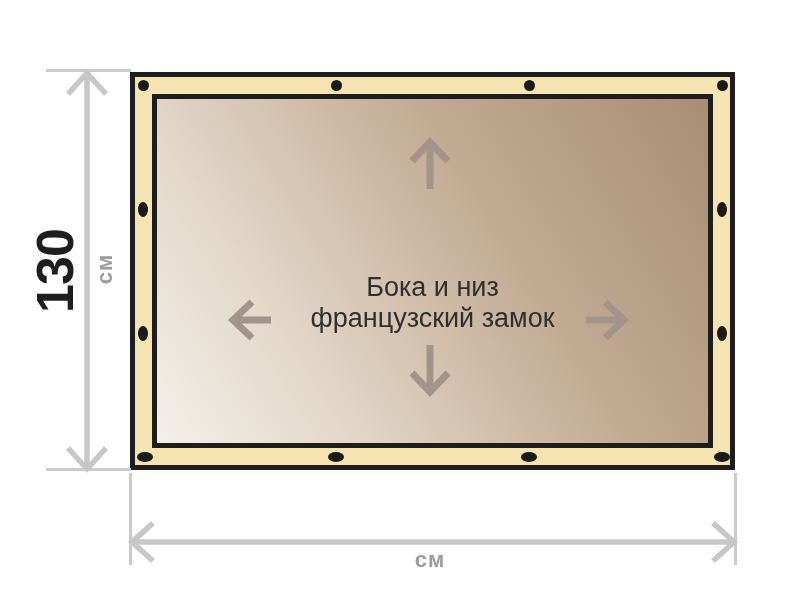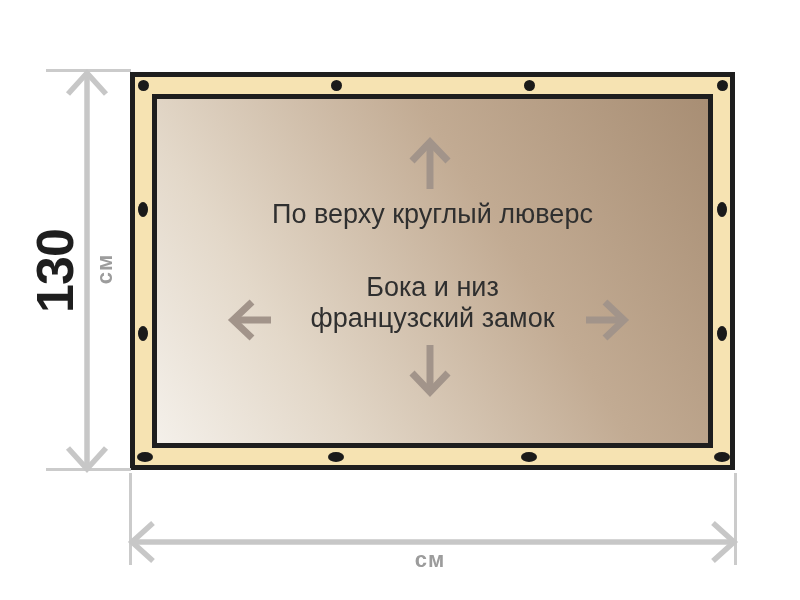--- a/index.html
+++ b/index.html
@@ -103,21 +103,20 @@
     </svg>
     <svg class="arr" style="left:449px;top:221px" width="48" height="44" viewBox="0 0 48 44">
       <line x1="2" y1="22" x2="37" y2="22" stroke="#a2948a" stroke-width="7"></line>
       <polyline points="21,4 40,22 21,40" fill="none" stroke="#a2948a" stroke-width="7"></polyline>
     </svg>
     <svg class="arr" style="left:273px;top:266px" width="44" height="56" viewBox="0 0 44 56">
       <line x1="22" y1="2" x2="22" y2="45" stroke="#a2948a" stroke-width="7"></line>
       <polyline points="4,30 22,49 40,30" fill="none" stroke="#a2948a" stroke-width="7"></polyline>
     </svg>
 
-    <div class="note" style="top:122px">По верху круглый люверс</div>
     <div class="note" style="top:195px">Бока и низ</div>
     <div class="note" style="top:226px">французский замок</div>
   </div>
 
   <div class="ext" style="left:46px;top:69px;width:85px;height:3px"></div>
   <div class="ext" style="left:46px;top:468px;width:85px;height:3px"></div>
 
   <svg class="dim-svg" style="left:61px;top:68px" width="52" height="406" viewBox="0 0 52 406">
     <line x1="26" y1="6" x2="26" y2="400" stroke="#c7c7c7" stroke-width="5.5"></line>
     <polyline points="7,26 26,5 45,26" fill="none" stroke="#c7c7c7" stroke-width="5.5"></polyline>

